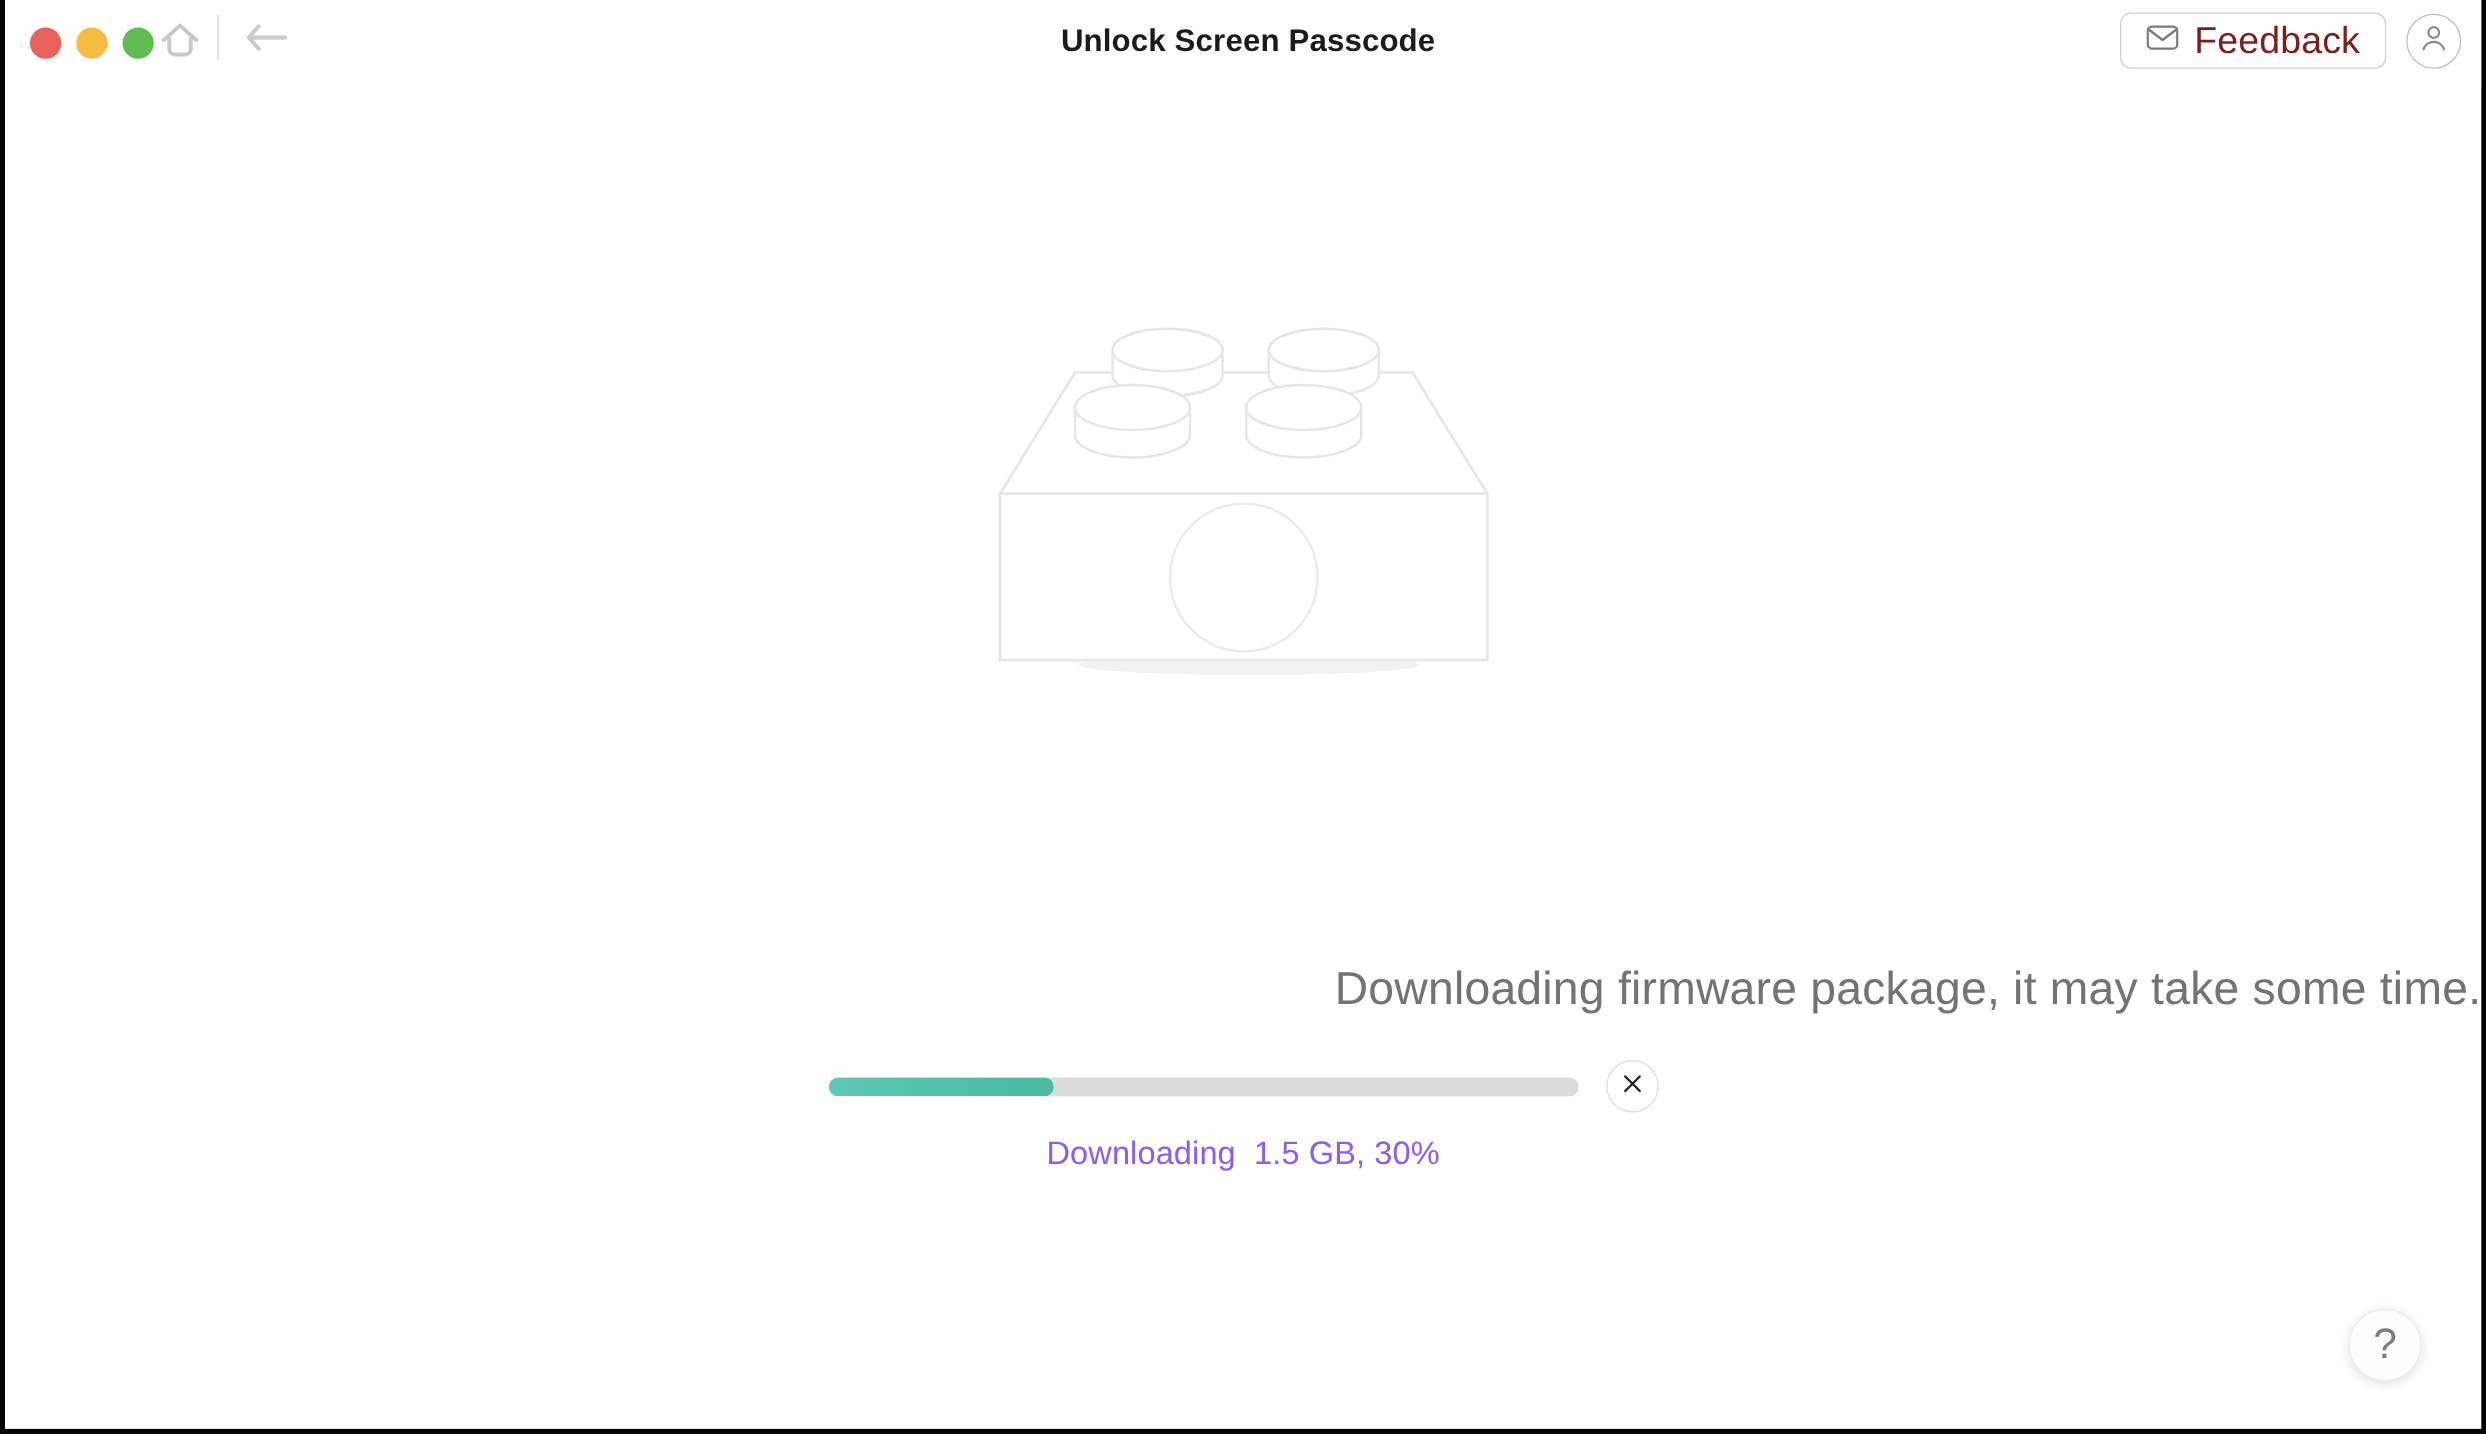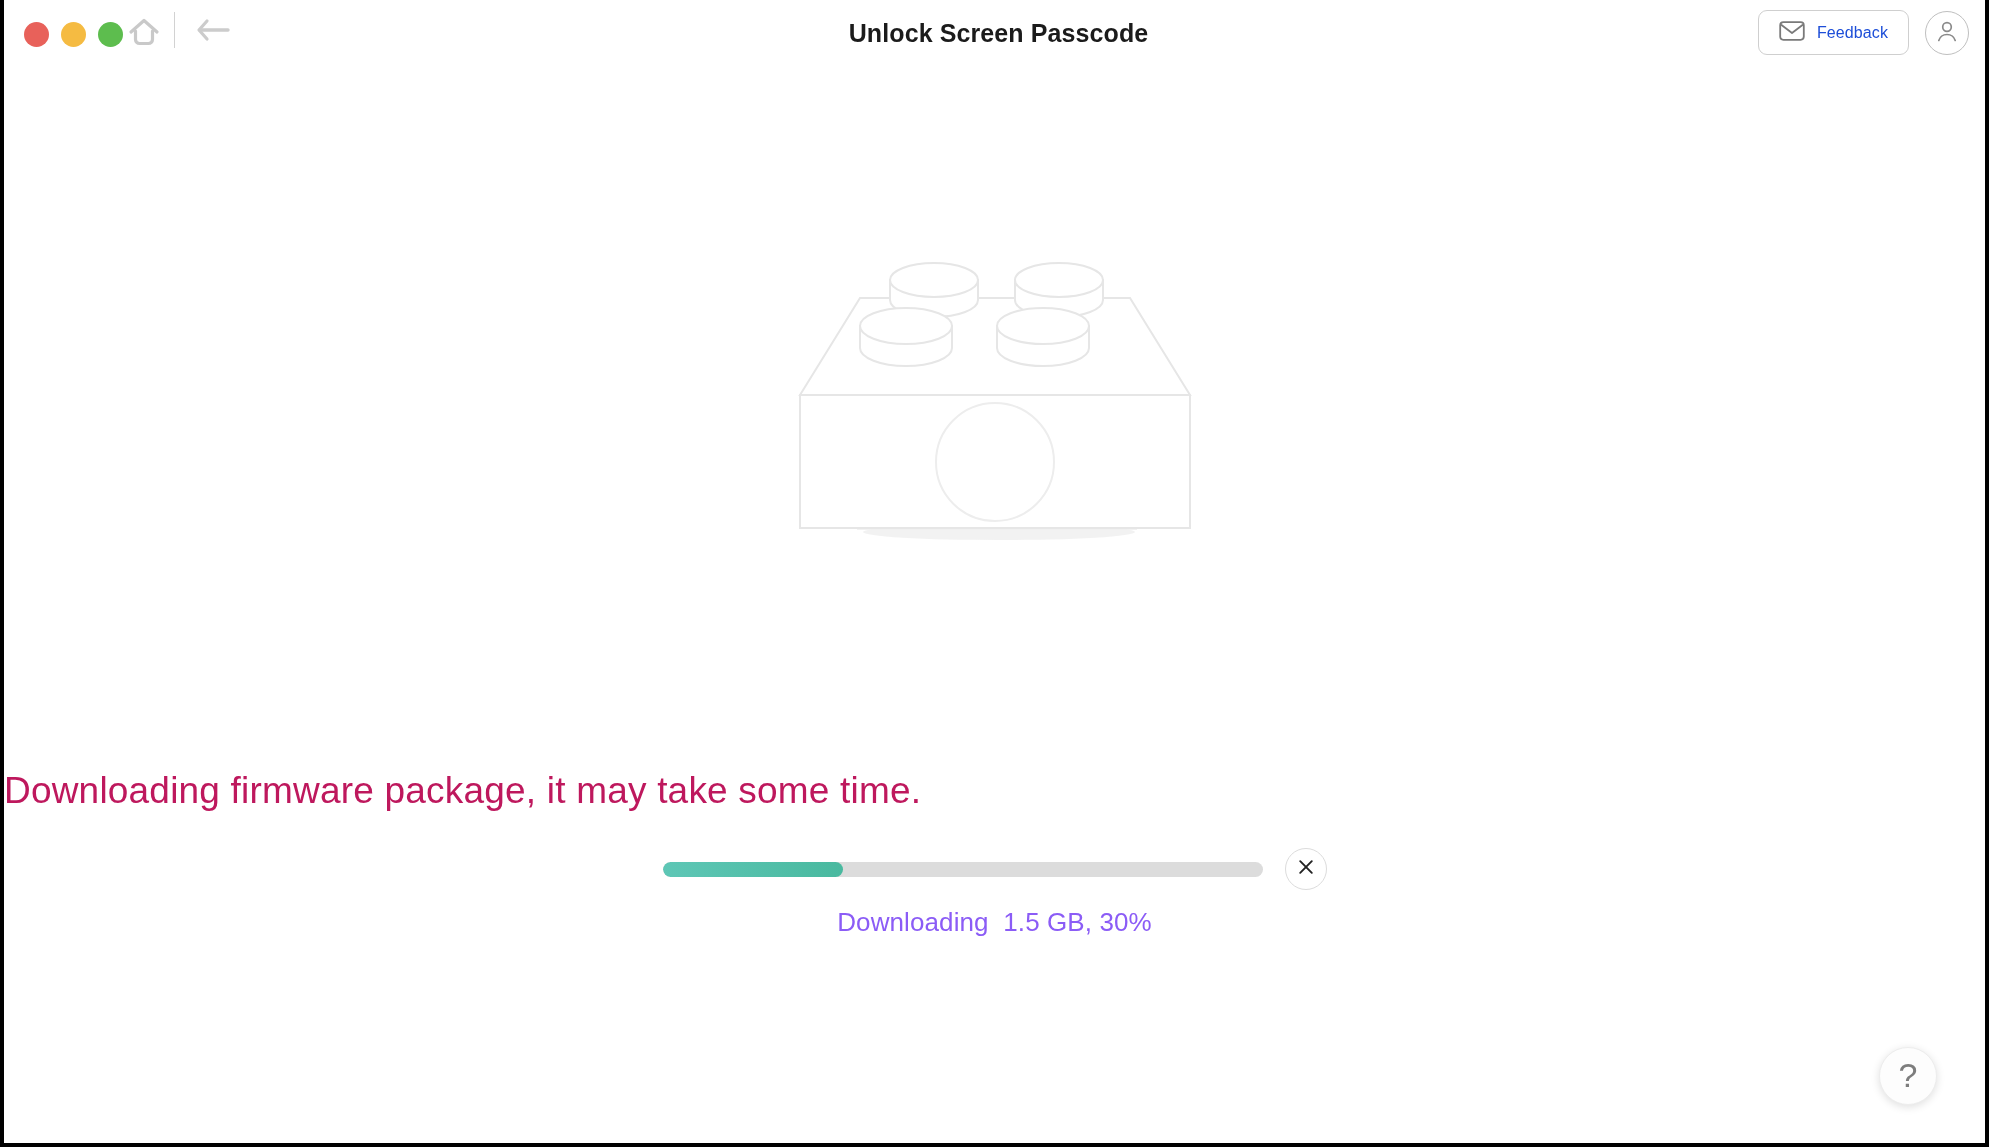--- a/index.html
+++ b/index.html
@@ -114,22 +114,22 @@
     align-items: center;
     gap: 12px;
     height: 45px;
     padding: 0 20px;
     border: 1px solid #cfcfcf;
     border-radius: 9px;
     background: #ffffff;
     box-sizing: border-box;
   }
   .feedback-label {
-    font-size: 16px;
-    color: #1d4ed8;
+    font-size: 30px;
+    color: #7f1d1d;
     letter-spacing: 0.1px;
   }
 
   .account-btn {
     width: 44px;
     height: 44px;
     border-radius: 50%;
     border: 1px solid #bfbfbf;
     background: #ffffff;
     display: flex;
@@ -155,23 +155,23 @@
     top: 170px;
     width: 420px;
     height: 340px;
   }
 
   .message {
     position: absolute;
     left: 0;
     top: 700px;
     width: 100%;
-    text-align: left;
+    text-align: right;
     font-size: 37px;
-    color: #be185d;
+    color: #737373;
     letter-spacing: 0.2px;
   }
 
   .progress-row {
     position: absolute;
     left: 0;
     top: 778px;
     width: 100%;
     display: flex;
     align-items: center;

